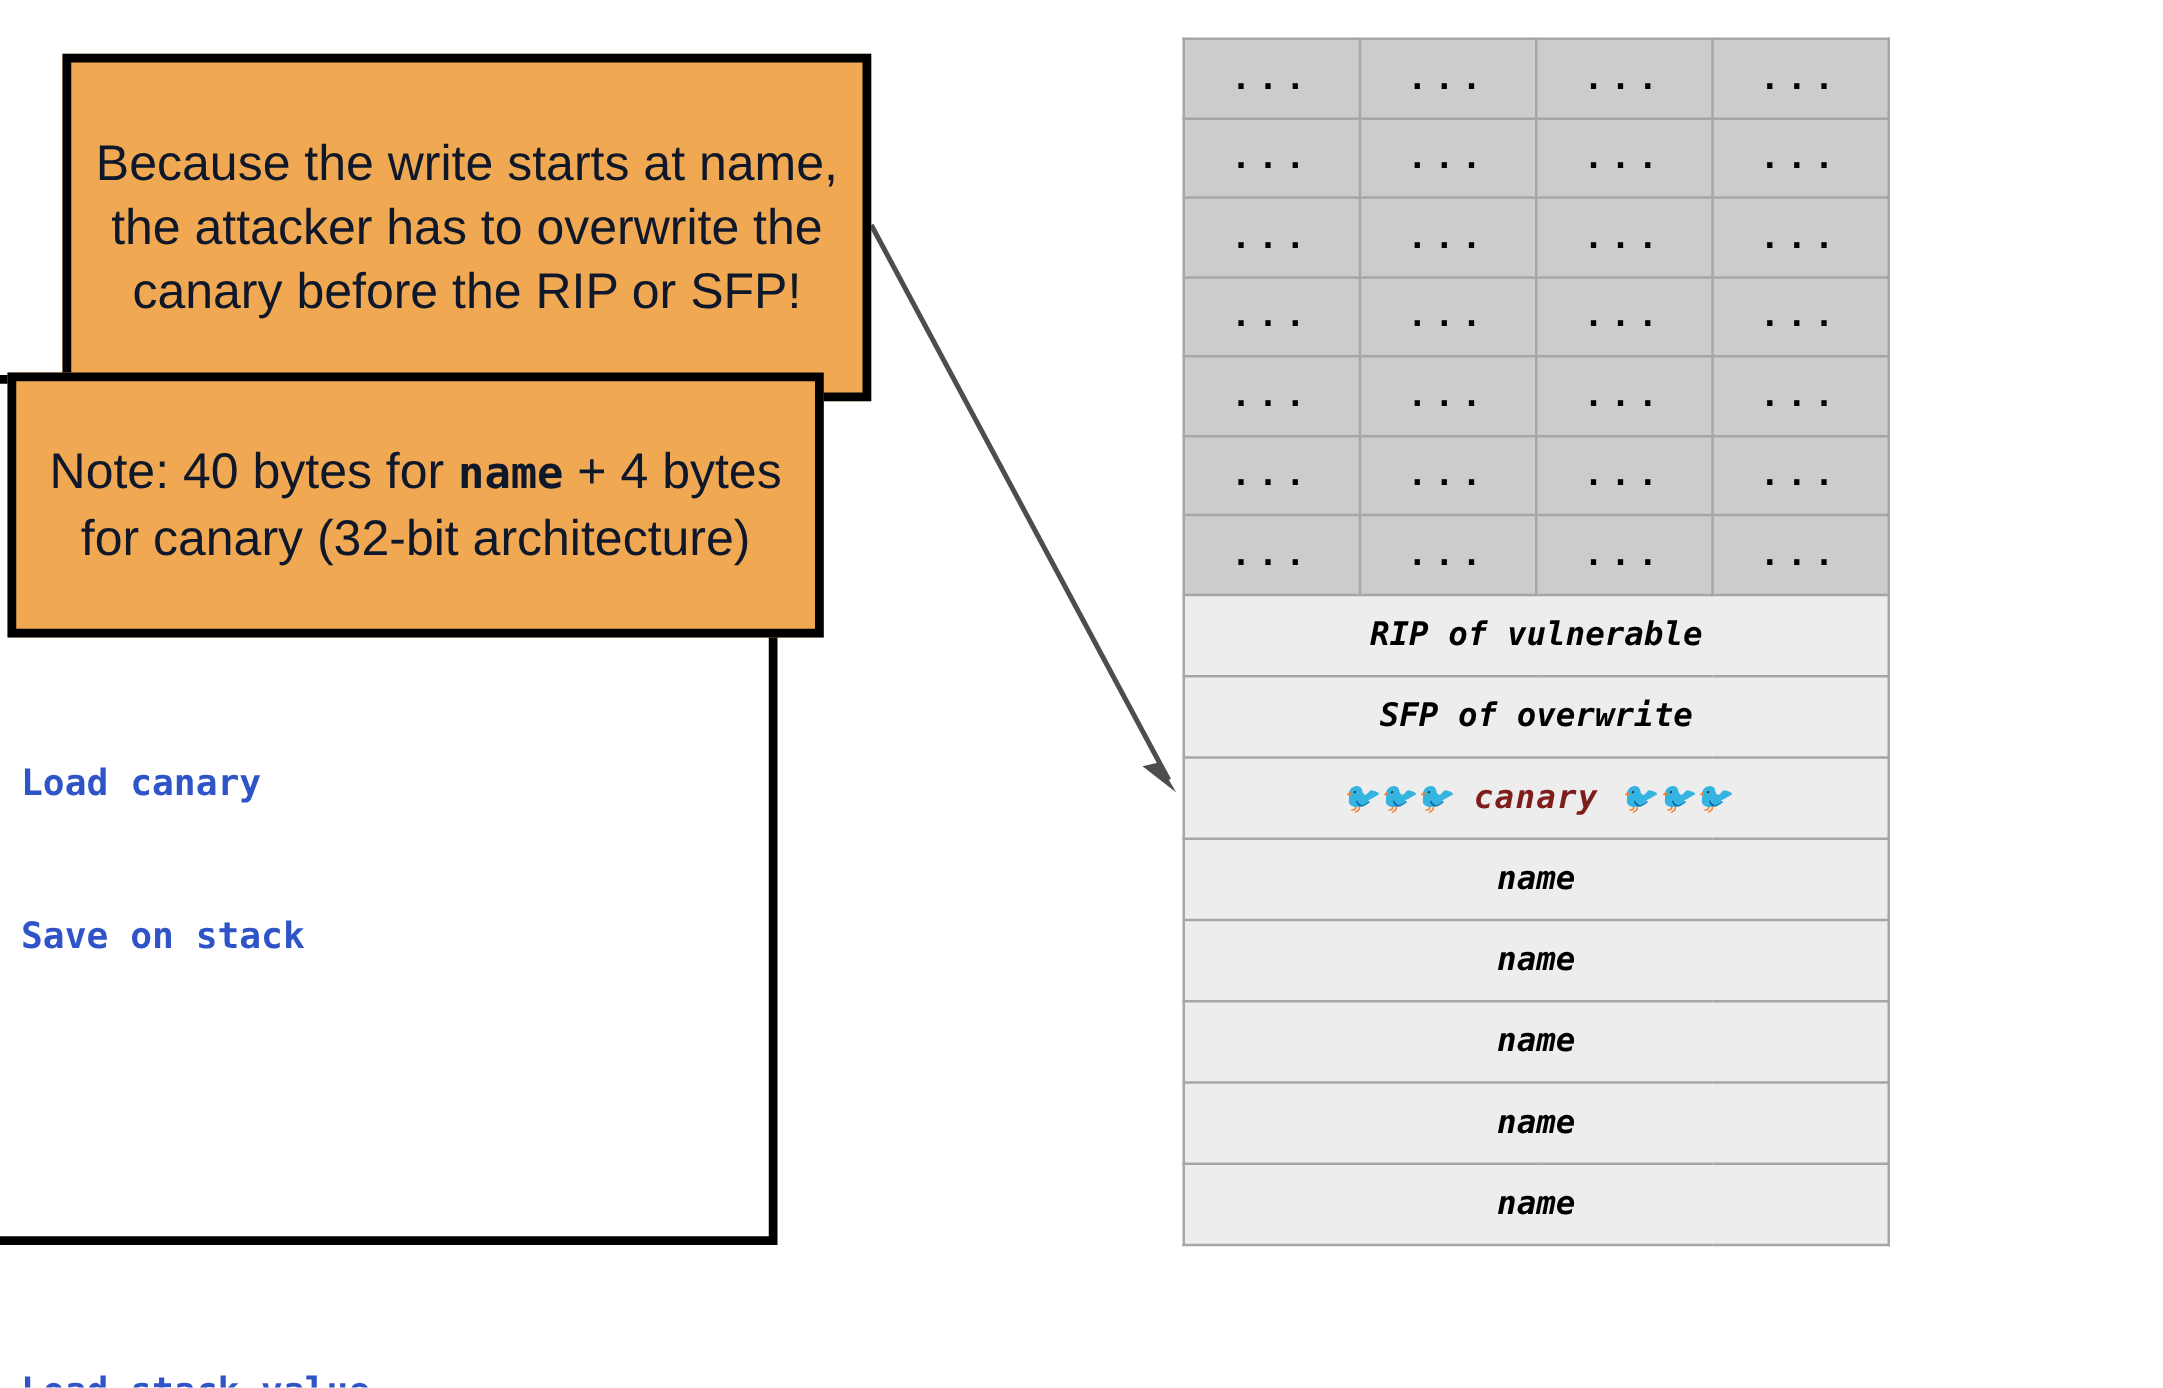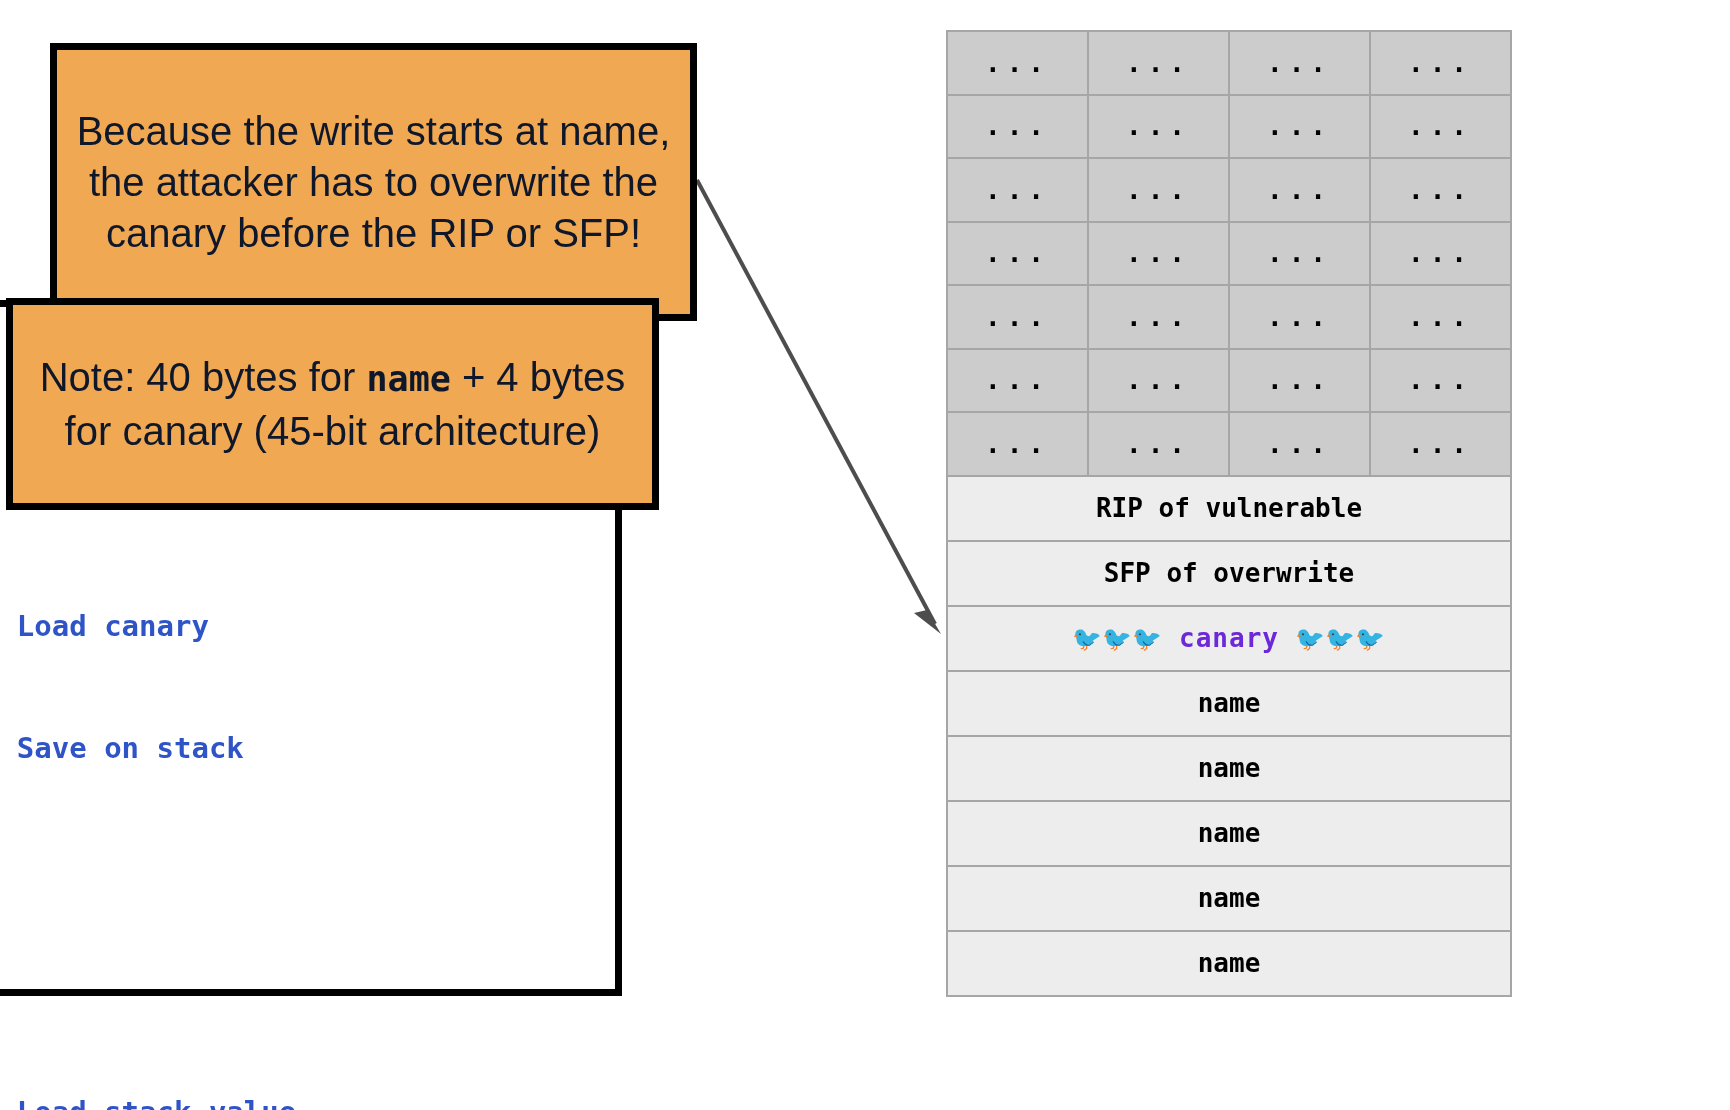--- a/index.html
+++ b/index.html
@@ -119,23 +119,24 @@
     padding: 0;
   }
   .dots-row td {
     background: #cccccc;
     height: 61.5px;
     letter-spacing: 6px;
   }
   .label-row td {
     background: #ededed;
     height: 63px;
+    font-style: italic;
   }
   .canary-text {
-    color: #6d28d9;
+    color: #7f1d1d;
     letter-spacing: 1px;
   }
   .bird {
     font-family: "DejaVu Sans", sans-serif;
     font-size: 24px;
     letter-spacing: 0;
   }
   .bird-glyph { display: inline-block; }
 </style>
 </head>
@@ -158,21 +159,21 @@
 <svg id="arrow-svg" viewBox="0 0 1730 1110">
   <line x1="697" y1="180" x2="935" y2="624" stroke="#4d4d4d" stroke-width="4"></line>
   <polygon points="941,634 914,613 927,610" fill="#4d4d4d"></polygon>
 </svg>
 
 <div class="callout" id="callout-1">
   <p>Because the write starts at name, the attacker has to overwrite the canary before the RIP or SFP!</p>
 </div>
 
 <div class="callout" id="callout-2">
-  <p><span>Note: 40 bytes for </span><span class="mono-inline">name</span><span> + 4 bytes for canary (45-bit architecture)</span></p>
+  <p><span>Note: 40 bytes for </span><span class="mono-inline">name</span><span> + 4 bytes for canary (32-bit architecture)</span></p>
 </div>
 
 <table id="stack-table">
   <tbody id="stack-body">
       <tr class="dots-row">
         <td>...</td>
         <td>...</td>
         <td>...</td>
         <td>...</td>
       </tr>

